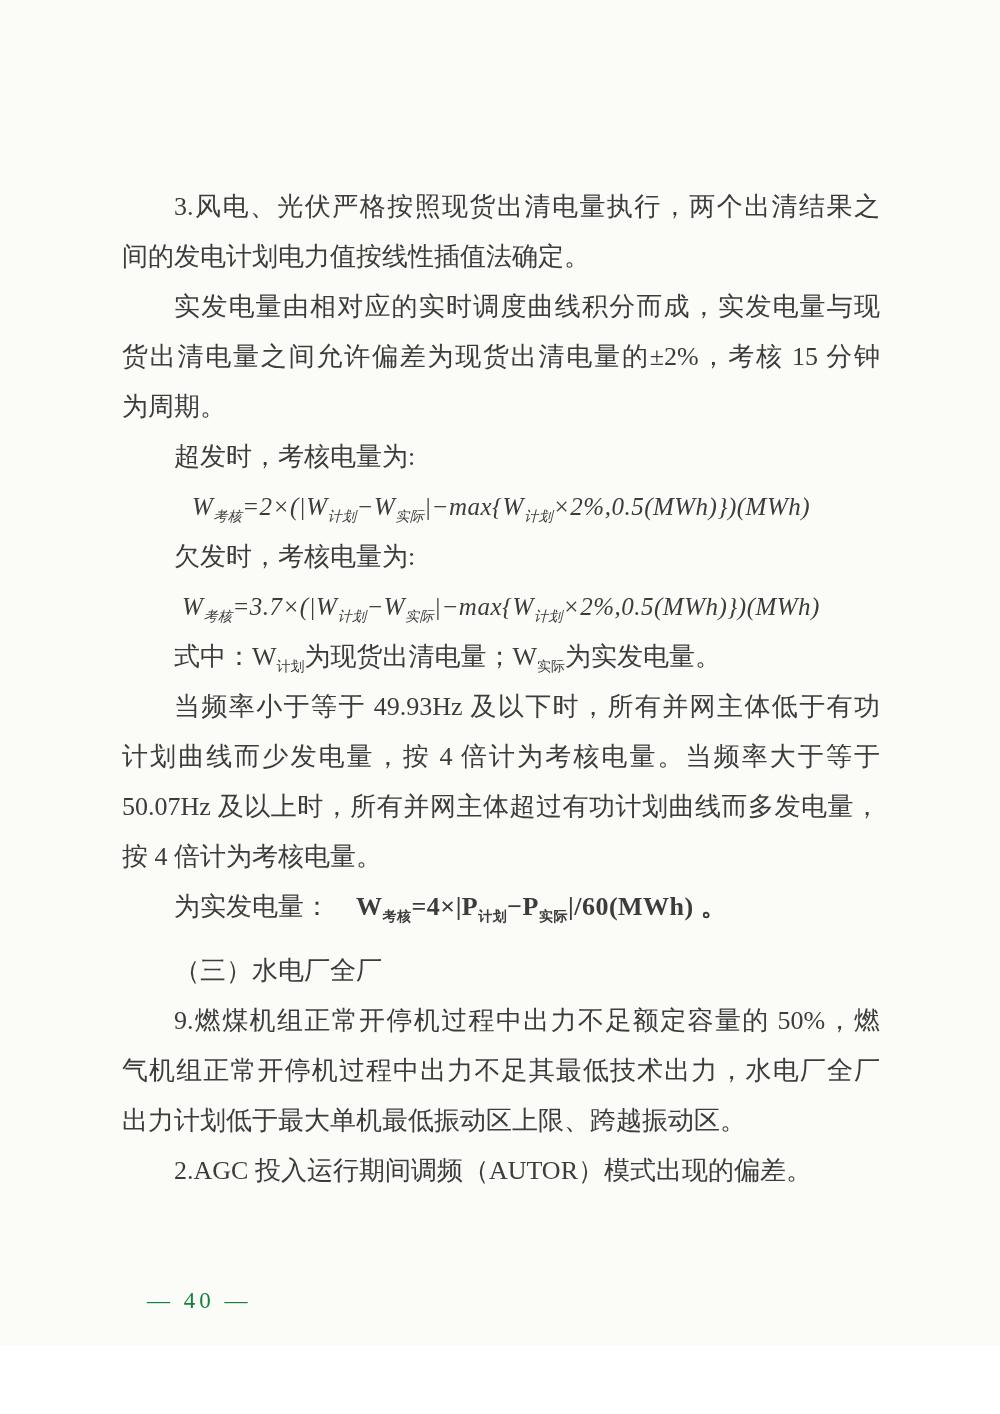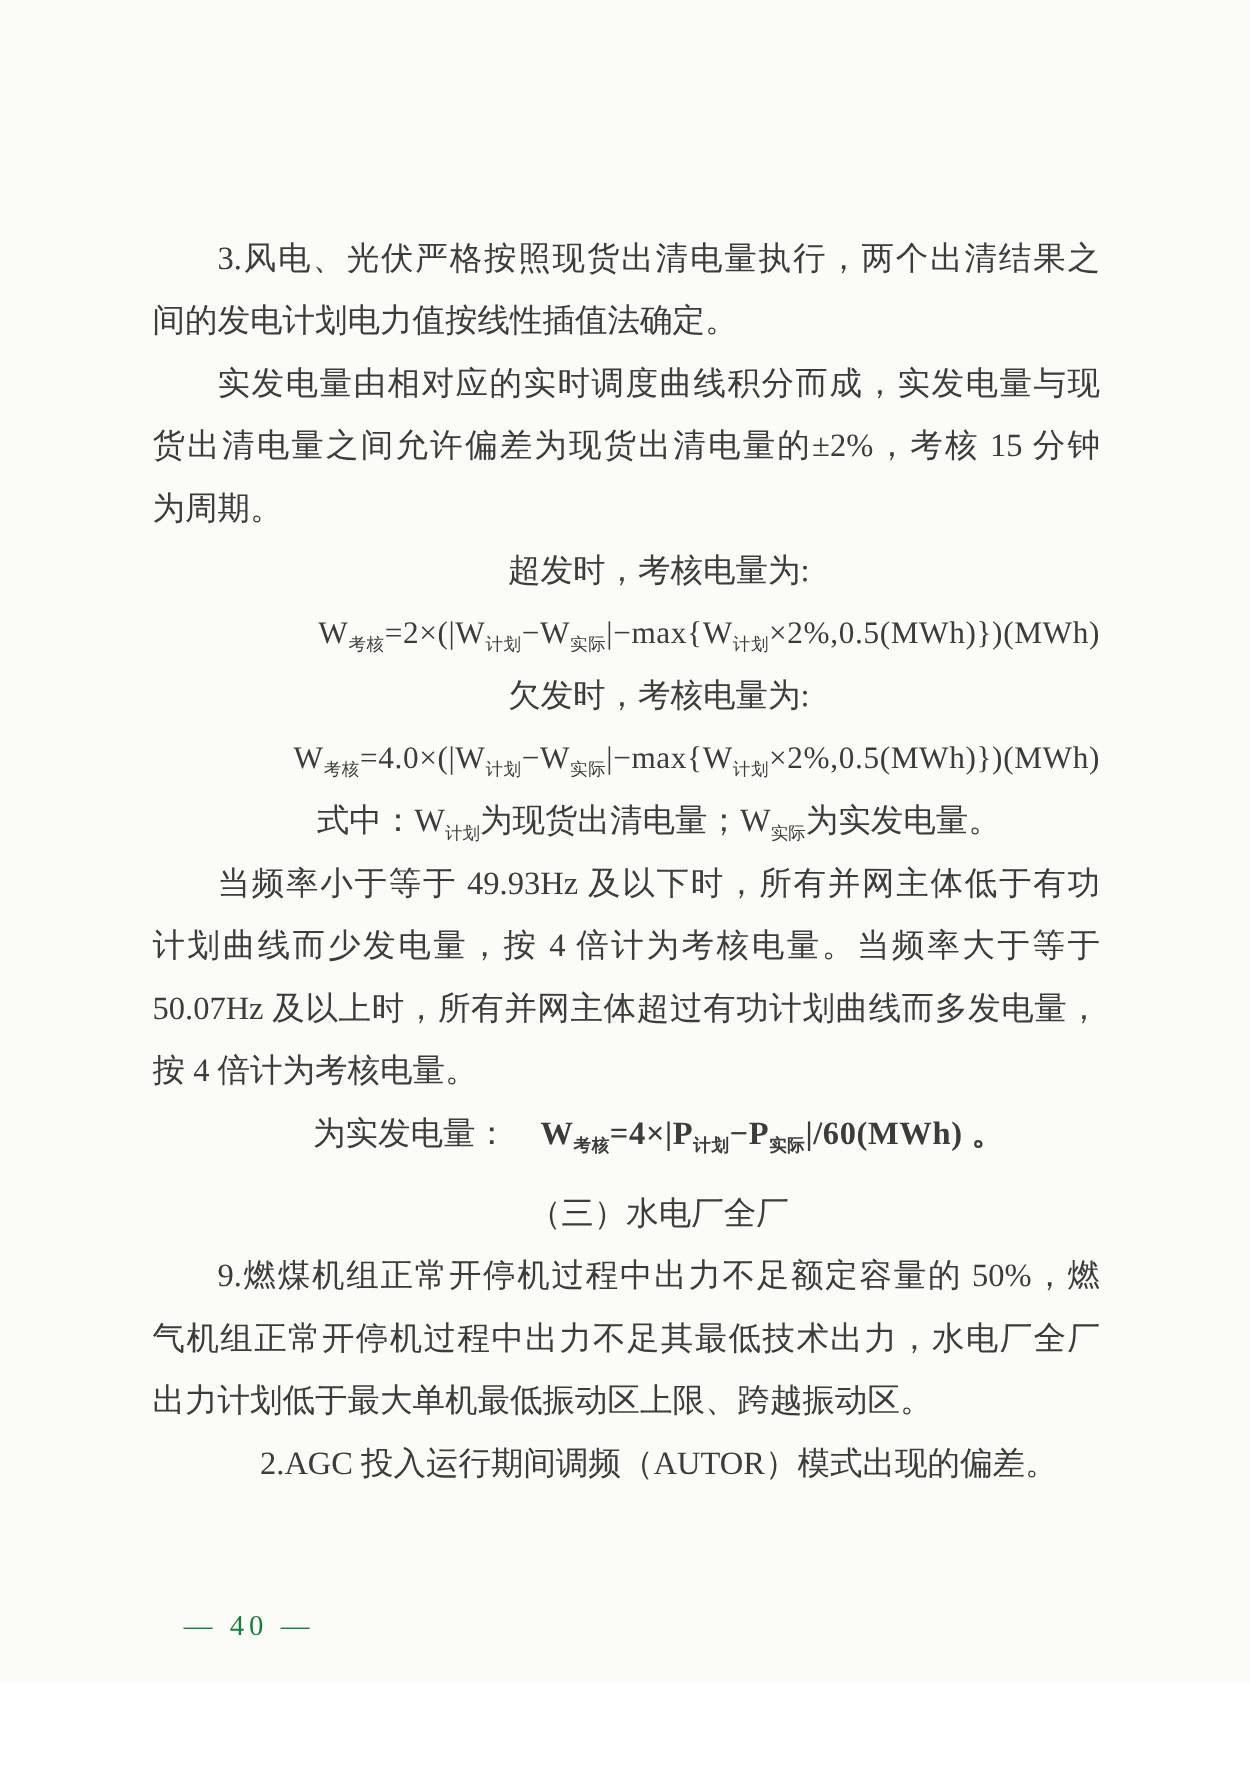--- a/index.html
+++ b/index.html
@@ -11,26 +11,26 @@
     color:#3c3c3c;
     overflow:hidden;
   }
   .textblock{
     position:absolute;
     left:122px;top:182px;
     width:758px;
     font-size:26px;
     line-height:50px;
   }
-  .line{height:50px;overflow:hidden;white-space:nowrap;text-align:center;}
+  .line{height:50px;overflow:hidden;white-space:nowrap;}
   .wrapline{height:50px;overflow:hidden;white-space:normal;}
   .indent{text-indent:52px;}
   .full{text-align:justify;text-align-last:justify;white-space:normal;}
   .heading{margin-top:14px;}
-  .formula-row{height:50px;text-align:right;font-size:25px;letter-spacing:0.5px;}
+  .formula-row{height:50px;text-align:center;font-size:25px;letter-spacing:0.5px;font-style:italic;}
   .fsub{font-size:14px;vertical-align:-6px;line-height:0;}
   .formula-inline{margin-left:26px;letter-spacing:0.5px;font-weight:bold;}
   .pagenum{
     position:absolute;
     left:147px;top:1288px;
     font-size:23px;
     color:#15803d;
     letter-spacing:4px;
   }
 </style>
@@ -50,21 +50,21 @@
 
     <div class="line indent">超发时，考核电量为:</div>
 
     <div class="formula-row">
       <span>W</span><sub class="fsub">考核</sub><span>=2×(|W</span><sub class="fsub">计划</sub><span>−W</span><sub class="fsub">实际</sub><span>|−max{W</span><sub class="fsub">计划</sub><span>×2%,0.5(MWh)})(MWh)</span>
     </div>
 
     <div class="line indent">欠发时，考核电量为:</div>
 
     <div class="formula-row">
-      <span>W</span><sub class="fsub">考核</sub><span>=4.0×(|W</span><sub class="fsub">计划</sub><span>−W</span><sub class="fsub">实际</sub><span>|−max{W</span><sub class="fsub">计划</sub><span>×2%,0.5(MWh)})(MWh)</span>
+      <span>W</span><sub class="fsub">考核</sub><span>=3.7×(|W</span><sub class="fsub">计划</sub><span>−W</span><sub class="fsub">实际</sub><span>|−max{W</span><sub class="fsub">计划</sub><span>×2%,0.5(MWh)})(MWh)</span>
     </div>
 
     <div class="line indent">
       <span>式中：W</span><sub class="fsub">计划</sub><span>为现货出清电量；W</span><sub class="fsub">实际</sub><span>为实发电量。</span>
     </div>
 
 
     <div class="line indent full">当频率小于等于 49.93Hz 及以下时，所有并网主体低于有功</div>
     <div class="line full">计划曲线而少发电量，按 4 倍计为考核电量。当频率大于等于</div>
     <div class="line full">50.07Hz 及以上时，所有并网主体超过有功计划曲线而多发电量，</div>

